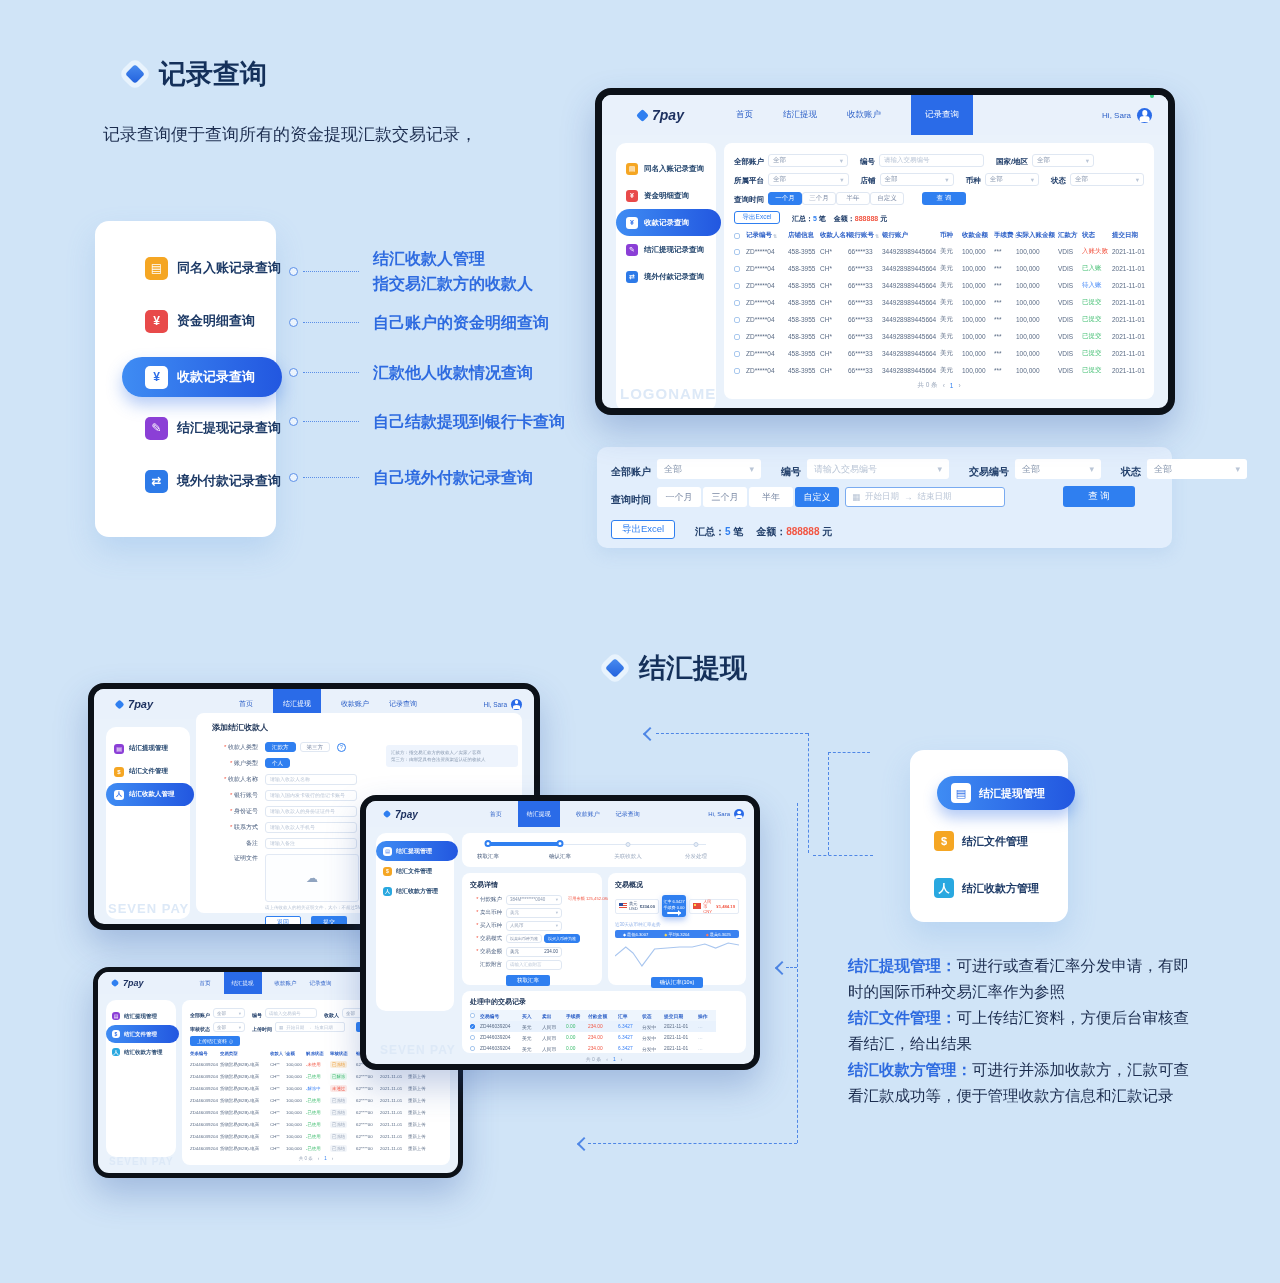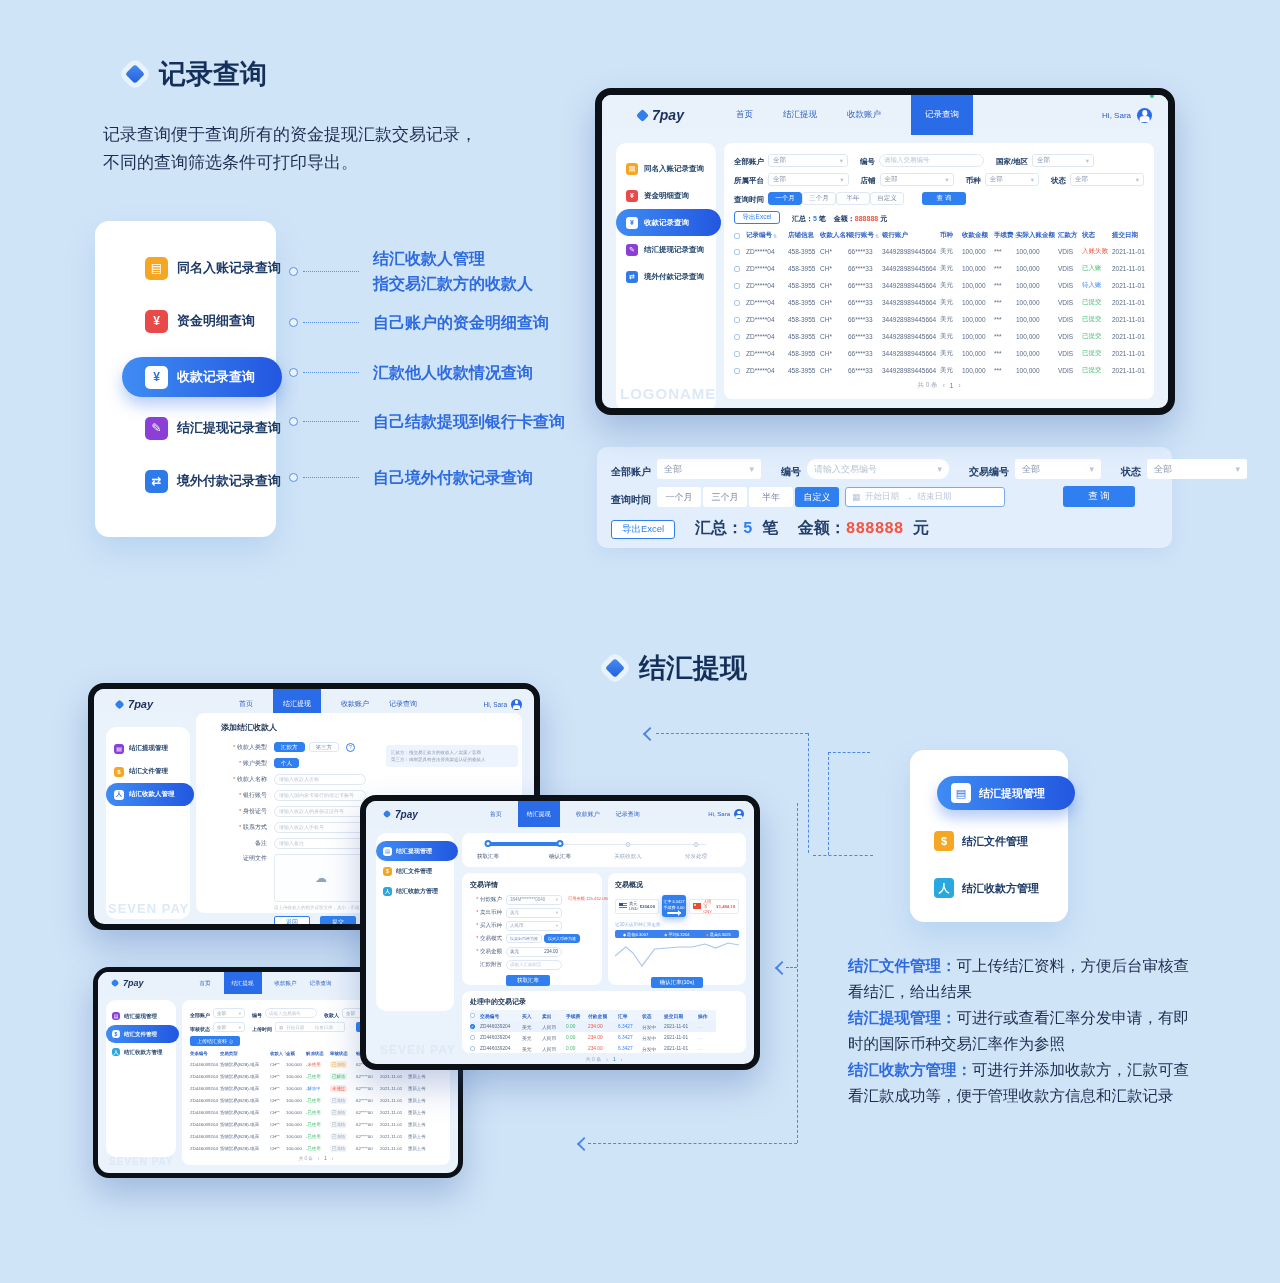--- a/index.html
+++ b/index.html
@@ -45,21 +45,21 @@
   .avatar::after{content:"";position:absolute;bottom:6%;left:50%;transform:translateX(-50%);width:72%;height:36%;background:#fff;border-radius:50% 50% 0 0;}
   .odot{position:absolute;background:#35d07f;border-radius:50%;}
   .bw-side{position:absolute;background:#fff;border-radius:10px;}
   .side-it{display:flex;align-items:center;font-weight:bold;color:#24466e;cursor:pointer;}
   .side-it .si-icon{border-radius:3px;color:#fff;display:flex;align-items:center;justify-content:center;font-weight:bold;flex:0 0 auto;}
   .side-it.active{background:linear-gradient(90deg,#3f8cf3,#2257e0);color:#fff;}
   .bw-mark{position:absolute;font-weight:800;color:#dde9f7;letter-spacing:1px;z-index:0;}
   .bw-card{position:absolute;background:#fff;border-radius:8px;box-sizing:border-box;}
   
   .sel,.inp{display:flex;align-items:center;justify-content:space-between;border:1px solid #dfe7f2;background:#fff;color:#8a99b0;border-radius:3px;box-sizing:border-box;}
-  .inp{color:#b9c5d6;border-radius:9px;}
+  .inp{color:#b9c5d6;}
   .caret{color:#b9c5d6;}
   .chip{display:flex;align-items:center;justify-content:center;border:1px solid #dfe7f2;background:#fff;color:#7b8aa5;border-radius:3px;box-sizing:border-box;cursor:pointer;}
   .chip.on{background:#2f7ff0;border-color:#2f7ff0;color:#fff;}
   .btn{background:#2f7ff0;color:#fff;border-radius:3px;display:flex;align-items:center;justify-content:center;cursor:pointer;box-sizing:border-box;}
   .btn.ghost{background:#fff;border:1px solid #2f7ff0;color:#2f7ff0;}
   .cb{border:1px solid #a9c8ee;border-radius:2px;background:#fff;box-sizing:border-box;flex:0 0 auto;}
   .cb.on{background:#2f7ff0;border-color:#2f7ff0;color:#fff;display:flex;align-items:center;justify-content:center;}
   .lb{font-weight:bold;color:#23406b;white-space:nowrap;}
   .req::before{content:"* ";color:#f25643;}
   .pag{display:flex;align-items:center;justify-content:center;gap:5px;color:#9aa7bb;}
@@ -94,21 +94,21 @@
   .summary .s-amount{color:#f25643;}
   
   #fpanel{position:absolute;left:597px;top:447px;width:575px;height:101px;background:#e2eefc;border-radius:10px;box-shadow:0 6px 16px rgba(120,165,220,.18);}
   #fpanel .fr{position:absolute;height:20px;gap:6px;font-size:10px;}
   #fpanel .lb{font-size:10px;}
   #fpanel .sel,#fpanel .inp{height:20px;font-size:9px;padding:0 7px;border:none;}
   #fpanel .chip{height:20px;width:44px;font-size:9px;border:none;}
   #fpanel .chip.on{border:none;}
   #fpanel .btn{height:21px;font-size:9.5px;}
   #fpanel .date{display:flex;align-items:center;gap:5px;background:#fff;border:1px solid #7aabf0;border-radius:3px;height:20px;padding:0 6px;font-size:8.5px;color:#b9c5d6;box-sizing:border-box;}
-  #fpanel .summary{font-size:16px;font-family:Liberation Mono, monospace;}
+  #fpanel .summary{font-size:10px;}
   
   #settle-card{position:absolute;left:910px;top:750px;width:158px;height:172px;background:#fff;border-radius:14px;box-shadow:0 14px 30px rgba(90,150,220,.20);}
   .sc-item{position:absolute;display:flex;align-items:center;gap:8px;height:34px;padding-left:24px;width:100%;box-sizing:border-box;}
   .sc-item:nth-child(1){top:26px}.sc-item:nth-child(2){top:74px}.sc-item:nth-child(3){top:121px}
   .sc-icon{width:20px;height:20px;border-radius:4px;color:#fff;display:flex;align-items:center;justify-content:center;font-size:11px;font-weight:bold;flex:0 0 auto;}
   .sc-label{font-size:11px;font-weight:bold;color:#1d3a66;white-space:nowrap;}
   .sc-item.active{left:27px;width:138px;background:linear-gradient(90deg,#3f8cf3,#2257e0);border-radius:17px;box-shadow:0 8px 14px rgba(47,110,230,.35);padding-left:14px;}
   .sc-item.active .sc-label{color:#fff;}
   
   #settle-desc{position:absolute;left:848px;top:953px;width:352px;font-size:15.5px;line-height:26px;color:#1c2d4f;}
@@ -122,21 +122,21 @@
   #bw2 .logo{font-size:11px}#bw2 .ldia{width:7px;height:7px}
   #bw2 .bw-nav{margin-left:86px;gap:20px;font-size:7px}
   #bw2 .nav-it.active{padding:0 10px}
   #bw2 .bw-user{font-size:6.5px;gap:4px;padding-right:12px}
   #bw2 .avatar{width:11px;height:11px}
   #bw2 .bw-side{left:12px;top:38px;width:84px;height:182px;padding-top:10px;}
   #bw2 .side-it{height:23px;padding-left:8px;gap:5px;font-size:6.5px;}
   #bw2 .side-it .si-icon{width:10px;height:10px;font-size:6px;}
   #bw2 .side-it.active{margin-right:-4px;border-radius:12px;}
   #bw2 .bw-mark{left:14px;bottom:8px;font-size:13px;}
-  #bw2 .bw-main{left:102px;top:24px;width:326px;height:200px;padding:9px 25px;}
+  #bw2 .bw-main{left:102px;top:24px;width:326px;height:200px;padding:9px 16px;}
   .card-title{font-weight:bold;color:#1c3356;}
   #bw2 .card-title{font-size:8px;}
   .f-row{display:flex;align-items:center;}
   #bw2 .f-row{height:16px;font-size:6px;}
   #bw2 .f-lb{width:46px;text-align:right;margin-right:7px;color:#44597a;white-space:nowrap;flex:0 0 auto;}
   #bw2 .chip{height:10px;font-size:5.5px;padding:0 6px;margin-right:4px;}
   #bw2 .inp{width:92px;height:11px;font-size:5px;padding:0 4px;}
   .info-icon{width:7px;height:7px;border:1px solid #2f7ff0;color:#2f7ff0;border-radius:50%;font-size:5px;display:flex;align-items:center;justify-content:center;margin-left:3px;}
   #bw2 .tooltip{position:absolute;left:190px;top:32px;width:122px;background:#eef4fd;border-radius:3px;padding:4px 5px;font-size:4.5px;color:#8596ad;line-height:7px;}
   #bw2 .upload{width:92px;height:46px;border:1px solid #e2e9f4;border-radius:3px;display:flex;align-items:center;justify-content:center;color:#90a4c0;font-size:12px;background:#fdfeff;}
@@ -223,21 +223,20 @@
 </style>
 </head>
 <body>
 
 <div class="sec-head" style="left:128px;top:56px;">
   <span class="diamond"></span>
   <span>记录查询</span>
 </div>
 <div class="sec-desc" style="left:103px;top:121px;">
   <div>记录查询便于查询所有的资金提现汇款交易记录，</div>
-  <div>不同的查询筛选条件可打印导出。</div>
 </div>
 <div id="records-card">
     <div class="menu-item">
       <span class="mi-icon wallet-icon">▤</span>
       <span class="mi-label">同名入账记录查询</span>
     </div>
     <div class="menu-item">
       <span class="mi-icon fund-detail-icon">¥</span>
       <span class="mi-label">资金明细查询</span>
     </div>
@@ -597,22 +596,22 @@
     <div class="sc-item">
       <span class="sc-icon settlement-file-icon">$</span>
       <span class="sc-label">结汇文件管理</span>
     </div>
     <div class="sc-item">
       <span class="sc-icon settlement-payee-icon">人</span>
       <span class="sc-label">结汇收款方管理</span>
     </div>
   </div>
 <div id="settle-desc">
+    <div><span class="term">结汇提现管理：</span><span>可进行或查看汇率分发申请，有即时的国际币种交易汇率作为参照</span></div>
     <div><span class="term">结汇文件管理：</span><span>可上传结汇资料，方便后台审核查看结汇，给出结果</span></div>
-    <div><span class="term">结汇提现管理：</span><span>可进行或查看汇率分发申请，有即时的国际币种交易汇率作为参照</span></div>
     <div><span class="term">结汇收款方管理：</span><span>可进行并添加收款方，汇款可查看汇款成功等，便于管理收款方信息和汇款记录</span></div>
   </div>
 
 <div class="arr" style="left:645px;top:729px"></div>
 <div class="dashh" style="left:656px;top:733px;width:152px"></div>
 <div class="dashv" style="left:808px;top:733px;height:120px"></div>
 <div class="dashh" style="left:828px;top:752px;width:42px"></div>
 <div class="dashv" style="left:828px;top:752px;height:103px"></div>
 <div class="dashh" style="left:813px;top:855px;width:60px"></div>
 <div class="arr" style="left:777px;top:963px"></div>

